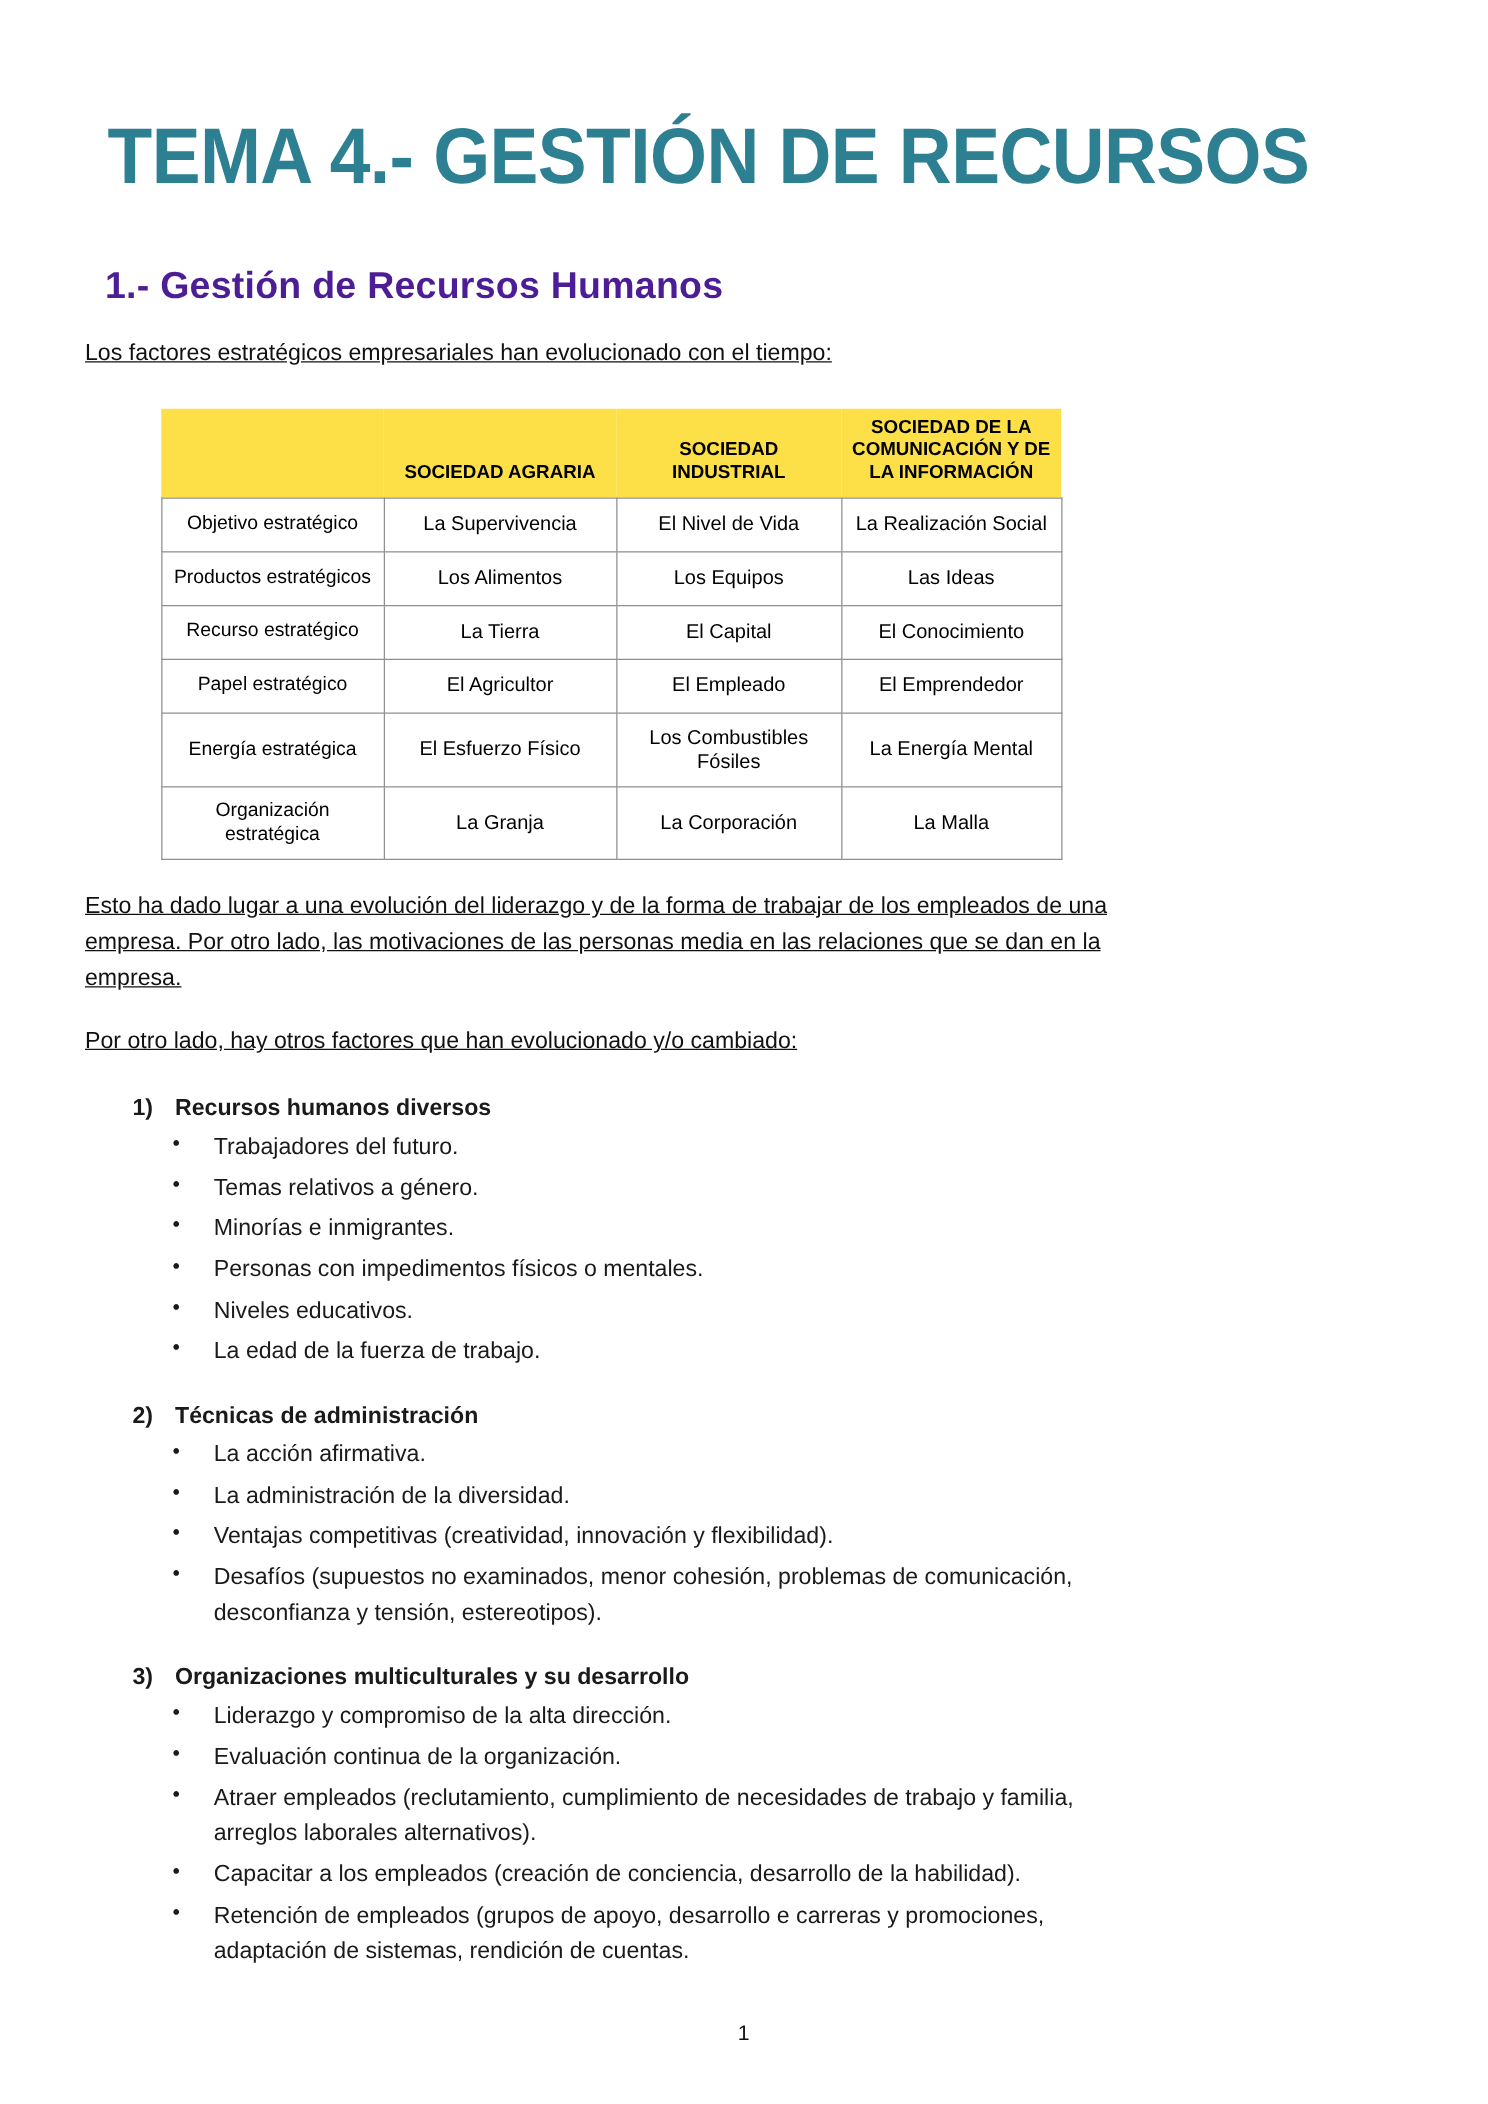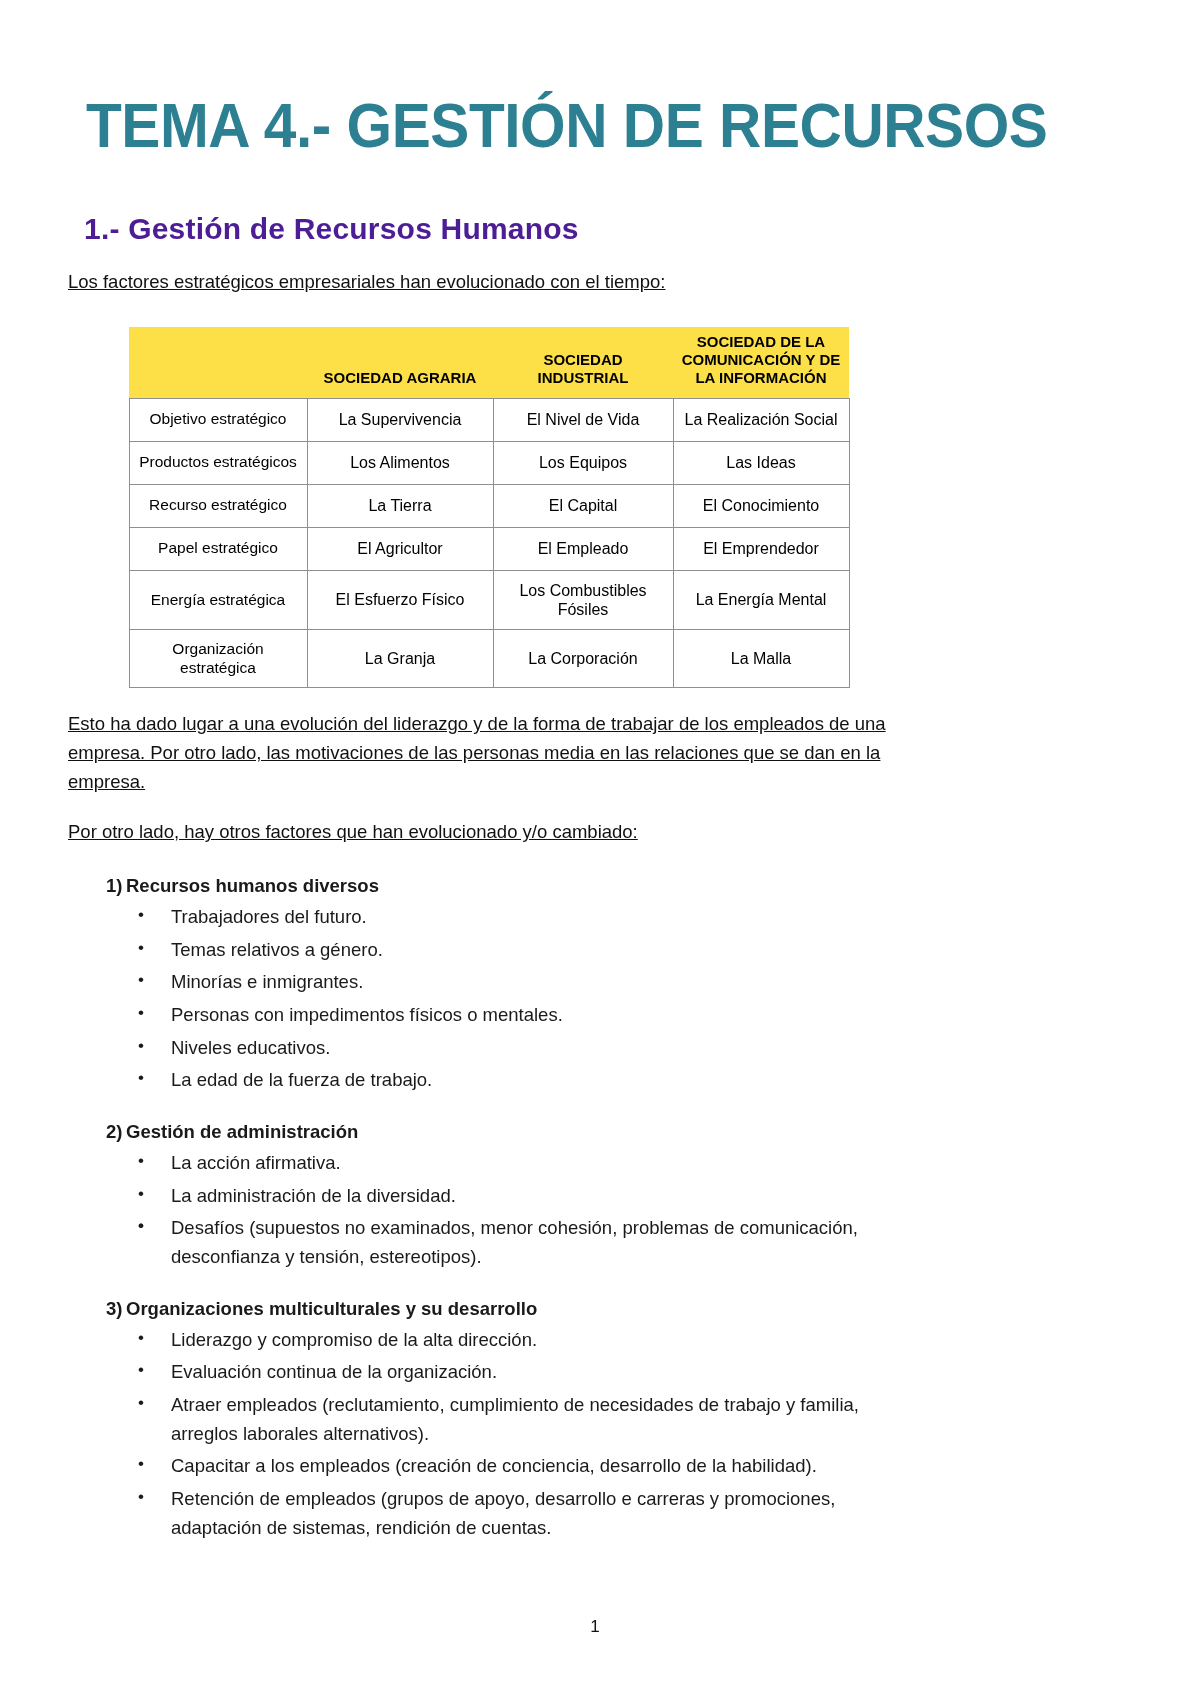--- a/index.html
+++ b/index.html
@@ -95,21 +95,21 @@
   }
   ol.numlist > li.num-item {
     position: relative;
     margin: 0 0 26px 0;
     font-size: 18.5px;
   }
   ol.numlist > li.num-item:last-child { margin-bottom: 0; }
   .num-label {
     font-weight: bold;
     display: block;
-    margin-left: 20px;
+    margin-left: 34px;
   }
   .num-marker {
     position: absolute;
     left: 0;
     top: 0;
     font-weight: bold;
   }
   ul.bullets {
     list-style: none;
     margin: 6px 0 0 0;
@@ -220,25 +220,25 @@
         <li><span class="dot">•</span><span>Temas relativos a género.</span></li>
         <li><span class="dot">•</span><span>Minorías e inmigrantes.</span></li>
         <li><span class="dot">•</span><span>Personas con impedimentos físicos o mentales.</span></li>
         <li><span class="dot">•</span><span>Niveles educativos.</span></li>
         <li><span class="dot">•</span><span>La edad de la fuerza de trabajo.</span></li>
       </ul>
     </li>
 
     <li class="num-item">
       <span class="num-marker">2)</span>
-      <span class="num-label">Gestión de administración</span>
+      <span class="num-label">Técnicas de administración</span>
       <ul class="bullets">
         <li><span class="dot">•</span><span>La acción afirmativa.</span></li>
         <li><span class="dot">•</span><span>La administración de la diversidad.</span></li>
-        <li><span class="dot">•</span></li>
+        <li><span class="dot">•</span><span>Ventajas competitivas (creatividad, innovación y flexibilidad).</span></li>
         <li><span class="dot">•</span><span>Desafíos (supuestos no examinados, menor cohesión, problemas de comunicación, desconfianza y tensión, estereotipos).</span></li>
       </ul>
     </li>
 
     <li class="num-item">
       <span class="num-marker">3)</span>
       <span class="num-label">Organizaciones multiculturales y su desarrollo</span>
       <ul class="bullets">
         <li><span class="dot">•</span><span>Liderazgo y compromiso de la alta dirección.</span></li>
         <li><span class="dot">•</span><span>Evaluación continua de la organización.</span></li>

